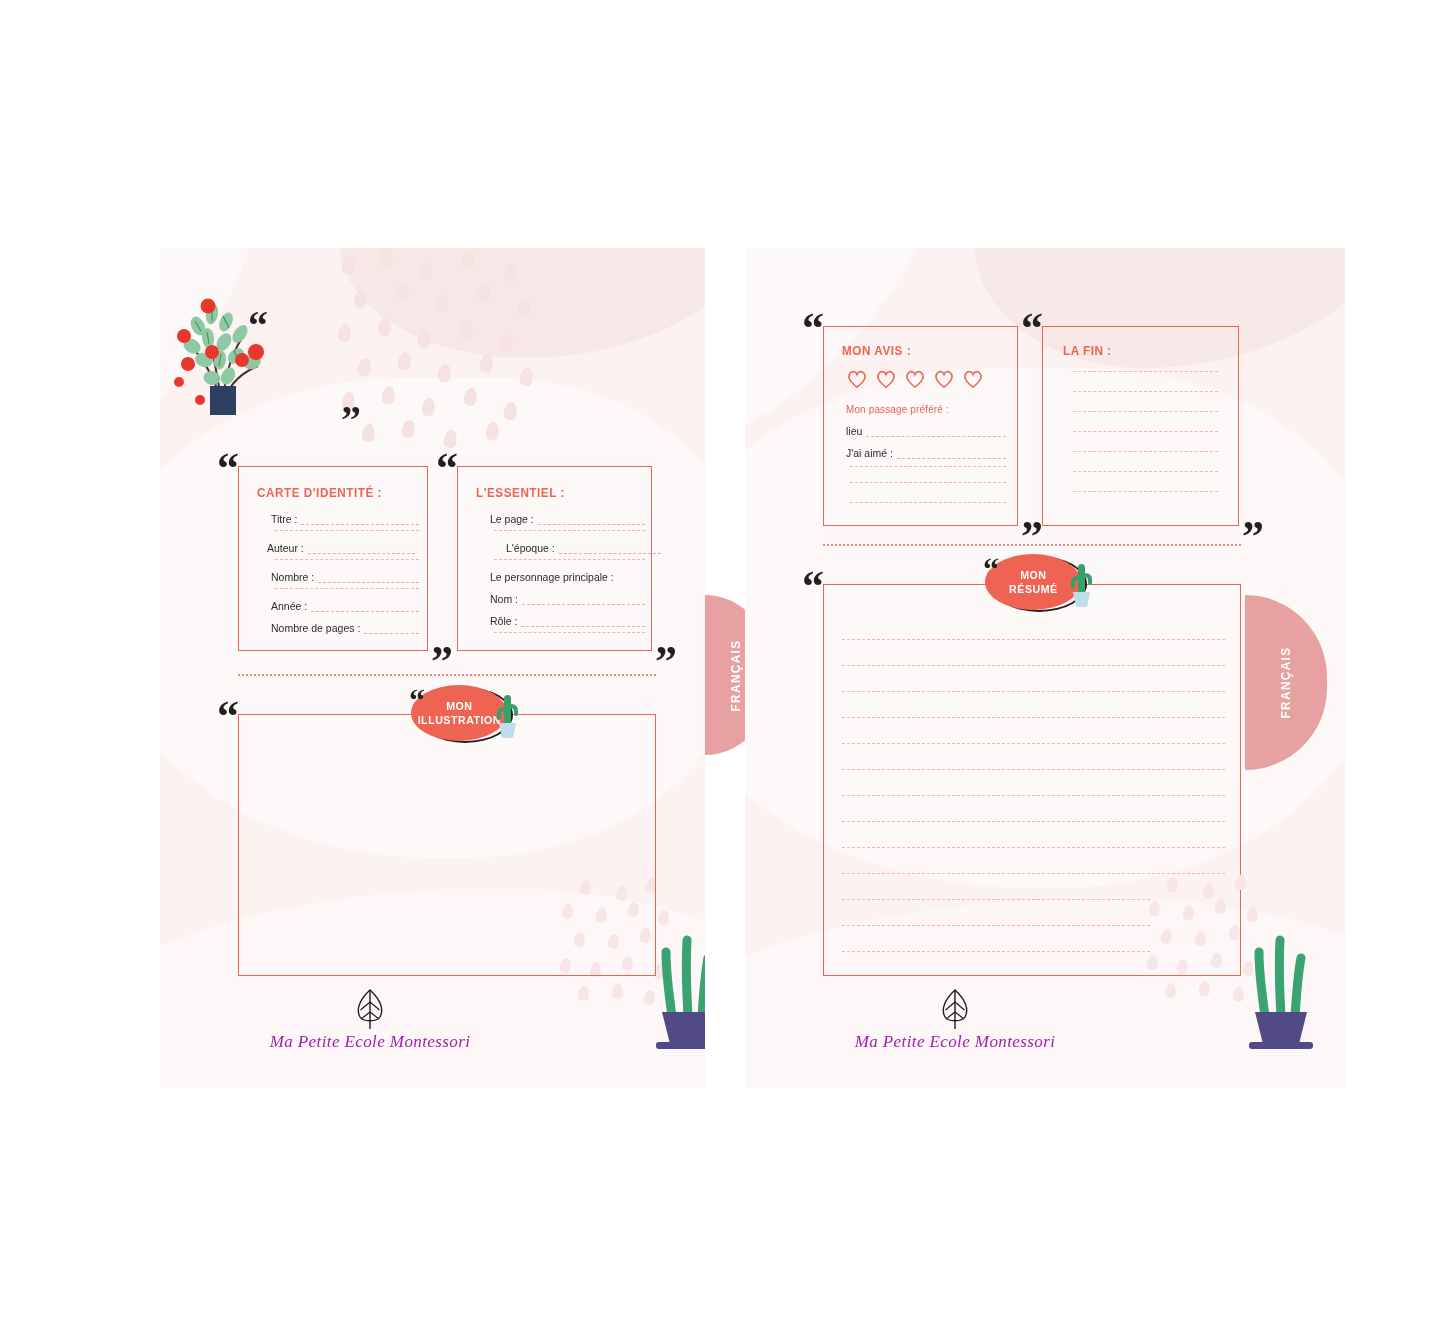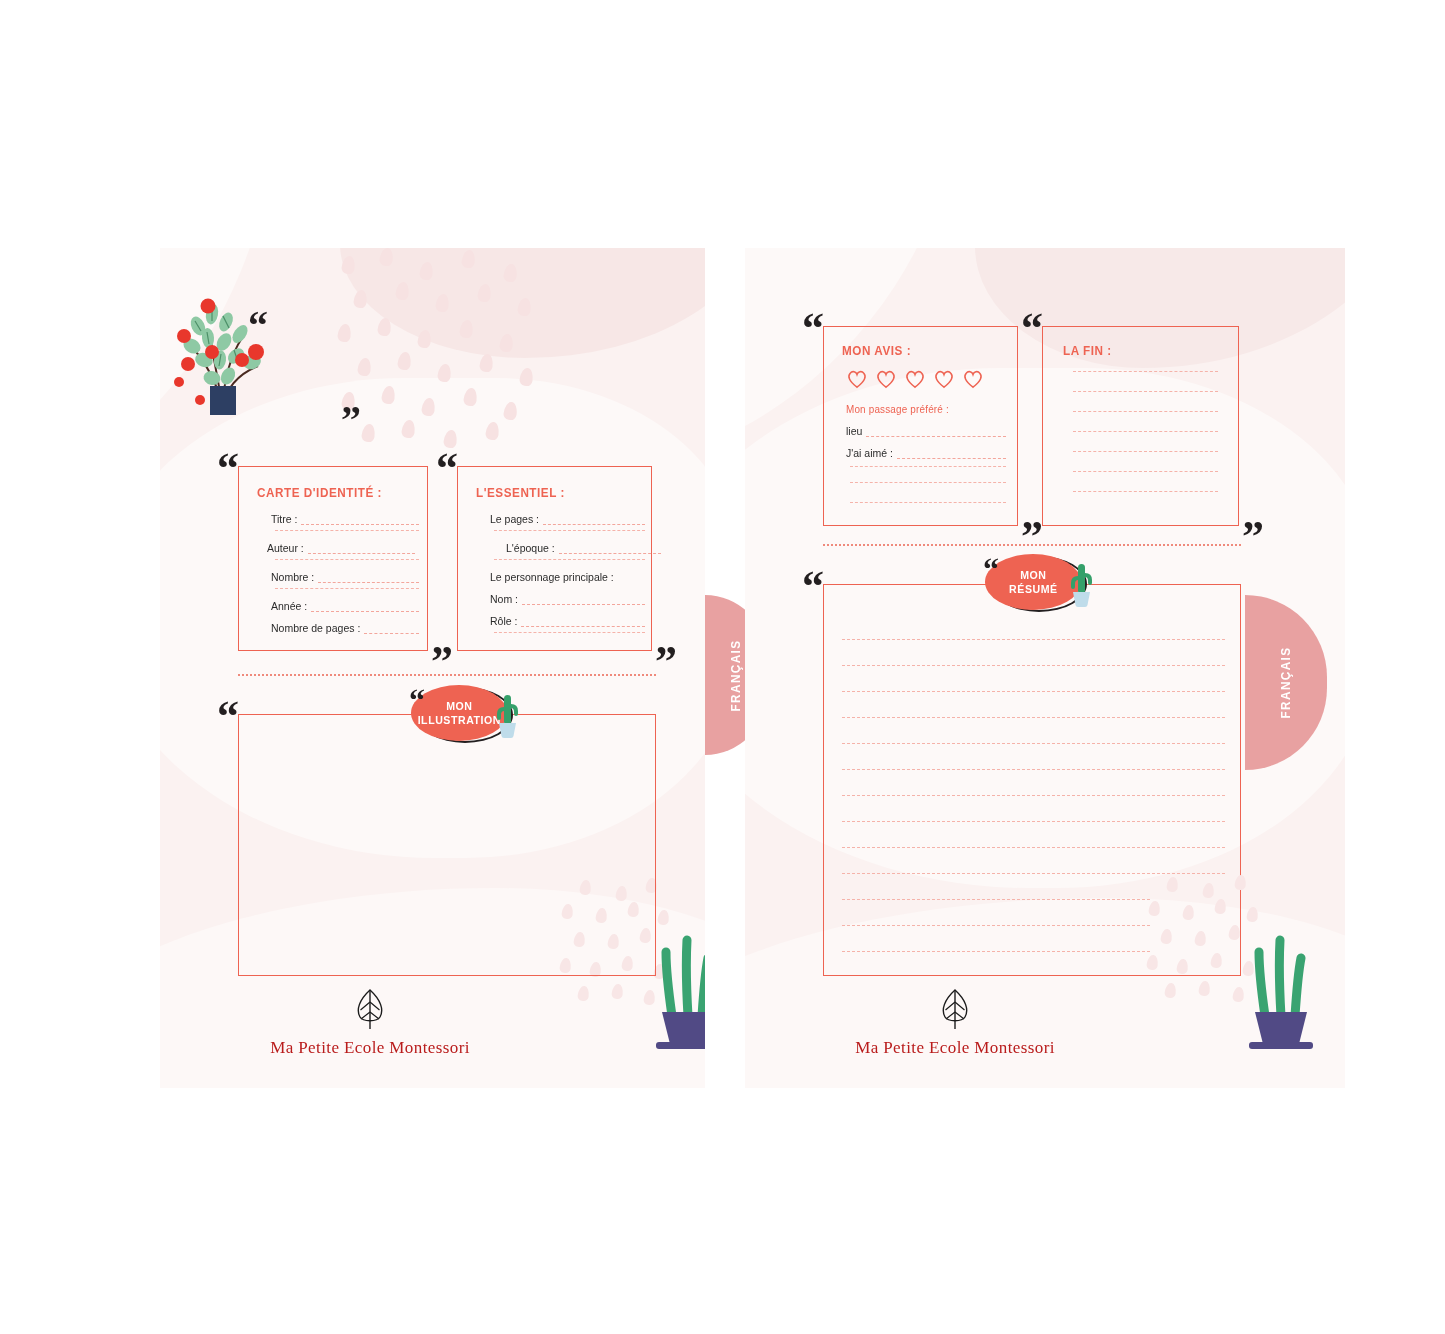--- a/index.html
+++ b/index.html
@@ -143,24 +143,25 @@
     font-family:"Liberation Sans Narrow","Liberation Sans",sans-serif;
   }
 
   
   .footer{
     position:absolute;
     display:flex;flex-direction:column;align-items:center;
   }
   .footer .brand{
     font-family:"Liberation Serif", serif;
+    font-style:italic;
     font-size:17px;
-    color:#b91c1c;
+    color:#a21caf;
     letter-spacing:.4px;
-    margin-top:8px;
+    margin-top:2px;
   }
 
   
   .hearts{position:absolute;display:flex;gap:7px;}
   .heart{width:22px;height:20px;}
 
   
   .dotsep{
     position:absolute;height:0;
     border-bottom:2.4px dotted #ef8a7c;
@@ -311,21 +312,21 @@
       <span class="rule" style="flex:1;"></span>
     </div>
   </div>
 
   <div class="qbox" style="left:297px;top:218px;width:195px;height:185px;">
     <span class="qm open">“</span>
     <span class="qm close">”</span>
     <div class="box-title" style="left:18px;top:18px;">L'ESSENTIEL :</div>
 
     <div class="field" style="left:32px;top:46px;width:155px;">
-      <span class="lbl">Le pages :</span>
+      <span class="lbl">Le page :</span>
       <span class="rule" style="flex:1;"></span>
     </div>
     <div class="ruleline" style="left:36px;top:63px;width:151px;"></div>
 
     <div class="field" style="left:48px;top:75px;width:155px;">
       <span class="lbl">L'époque :</span>
       <span class="rule" style="flex:1;"></span>
     </div>
     <div class="ruleline" style="left:36px;top:92px;width:151px;"></div>
 

